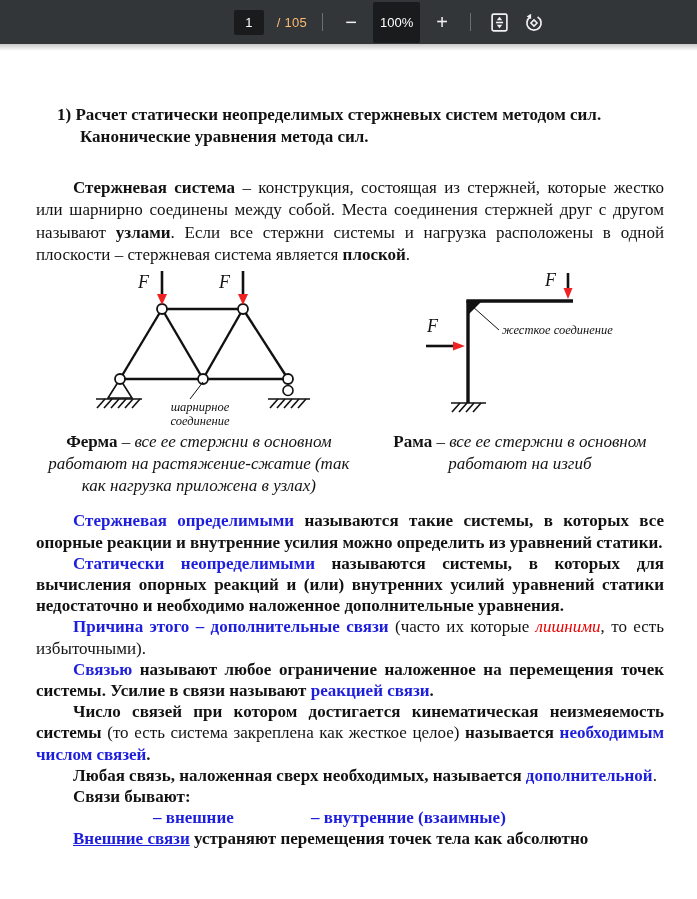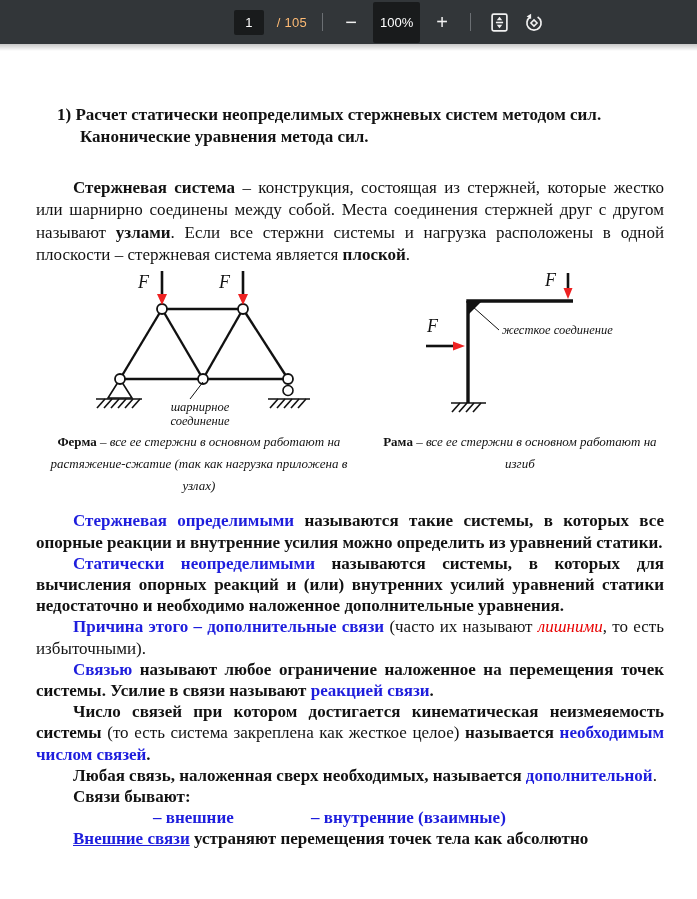--- a/index.html
+++ b/index.html
@@ -69,21 +69,21 @@
   .figures-row{position:relative;height:158px;margin-top:2px;}
   .fig{position:absolute;top:0;}
   .fig-truss{left:34px;}
   .fig-frame{left:374px;}
   .fig line,.fig path,.fig polyline{stroke:#111;}
   .fig text{font-family:"Liberation Serif","DejaVu Serif",serif;fill:#111;}
   .flabel{font-style:italic;font-size:18px;}
   .jlabel{font-style:italic;font-size:12.5px;}
 
   
-  .captions-row{display:flex;margin-top:5px;font-size:13px;line-height:22px;}
+  .captions-row{display:flex;margin-top:5px;font-size:17px;line-height:22px;}
   .caption{text-align:center;}
   .caption .r-b{font-weight:bold;font-style:normal;}
   .caption-truss{width:312px;margin-left:12px;}
   .caption-frame{width:298px;margin-left:26px;}
 </style>
 </head>
 <body>
 
 <div class="toolbar">
   <div class="controls">
@@ -211,21 +211,21 @@
     </div>
 
     <div class="captions-row">
       <div class="caption caption-truss"><span class="r-b">Ферма</span><span class="r-i"> – все ее стержни в основном работают на растяжение-сжатие (так как нагрузка приложена в узлах)</span></div>
       <div class="caption caption-frame"><span class="r-b">Рама</span><span class="r-i"> – все ее стержни в основном работают на изгиб</span></div>
     </div>
 
     <div class="bold-block">
       <p class="body-par"><span class="r-bb">Стержневая определимыми</span><span class="r-b"> называются такие системы, в которых все опорные реакции и внутренние усилия можно определить из уравнений статики.</span></p>
       <p class="body-par"><span class="r-bb">Статически неопределимыми</span><span class="r-b"> называются системы, в которых для вычисления опорных реакций и (или) внутренних усилий уравнений статики недостаточно и необходимо наложенное дополнительные уравнения.</span></p>
-      <p class="body-par"><span class="r-bb">Причина этого – дополнительные связи</span><span class="r-p"> (часто их называют </span><span class="r-ri">лишними</span><span class="r-p">, то есть избыточными).</span></p>
+      <p class="body-par"><span class="r-bb">Причина этого – дополнительные связи</span><span class="r-p"> (часто их которые </span><span class="r-ri">лишними</span><span class="r-p">, то есть избыточными).</span></p>
       <p class="body-par"><span class="r-bb">Связью</span><span class="r-b"> называют любое ограничение наложенное на перемещения точек системы. Усилие в связи называют </span><span class="r-bb">реакцией связи</span><span class="r-b">.</span></p>
       <p class="body-par"><span class="r-b">Число связей при котором достигается кинематическая неизмеяемость системы</span><span class="r-p"> (то есть система закреплена как жесткое целое) </span><span class="r-b">называется </span><span class="r-bb">необходимым числом связей</span><span class="r-b">.</span></p>
       <p class="body-par"><span class="r-b">Любая связь, наложенная сверх необходимых, называется </span><span class="r-bb">дополнительной</span><span class="r-p">.</span></p>
       <p class="body-par"><span class="r-b">Связи бывают:</span></p>
       <p class="split-list">
         <span class="r-bb">– внешние</span>
         <span class="r-bb second">– внутренние (взаимные)</span>
       </p>
       <p class="body-par"><span class="r-bbu">Внешние связи</span><span class="r-b"> устраняют перемещения точек тела как абсолютно</span></p>
     </div>

